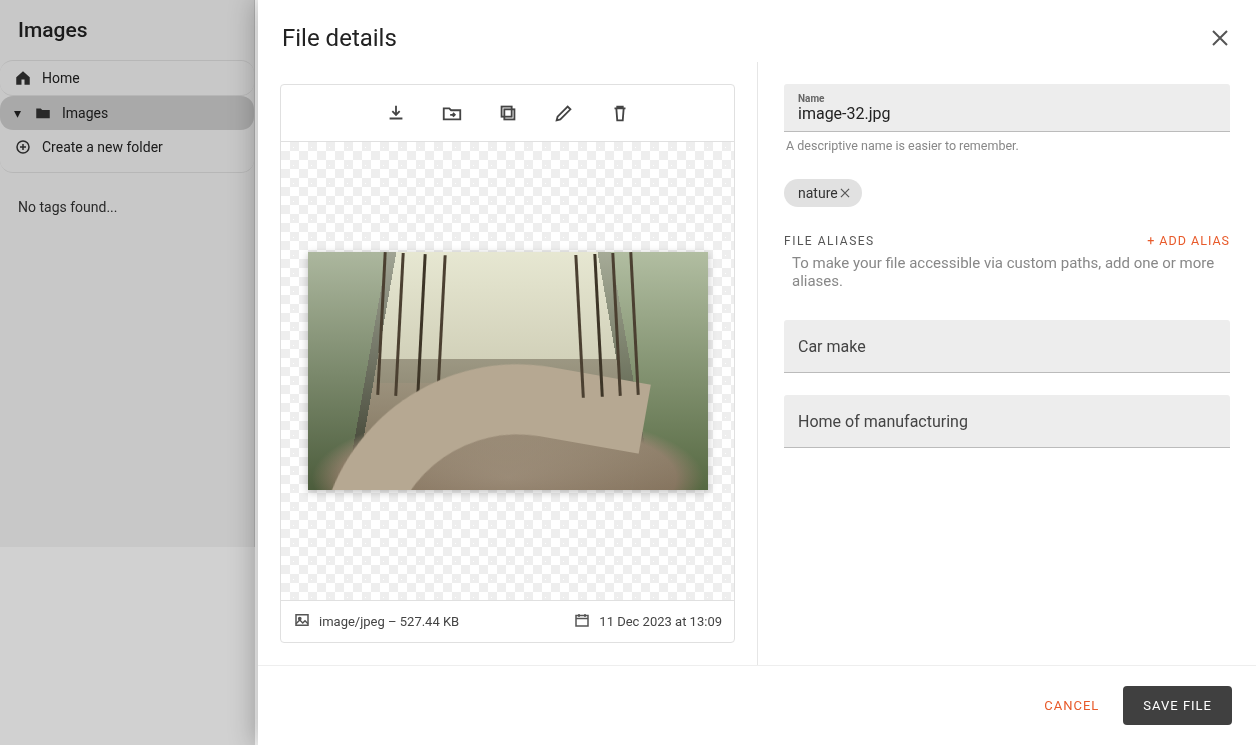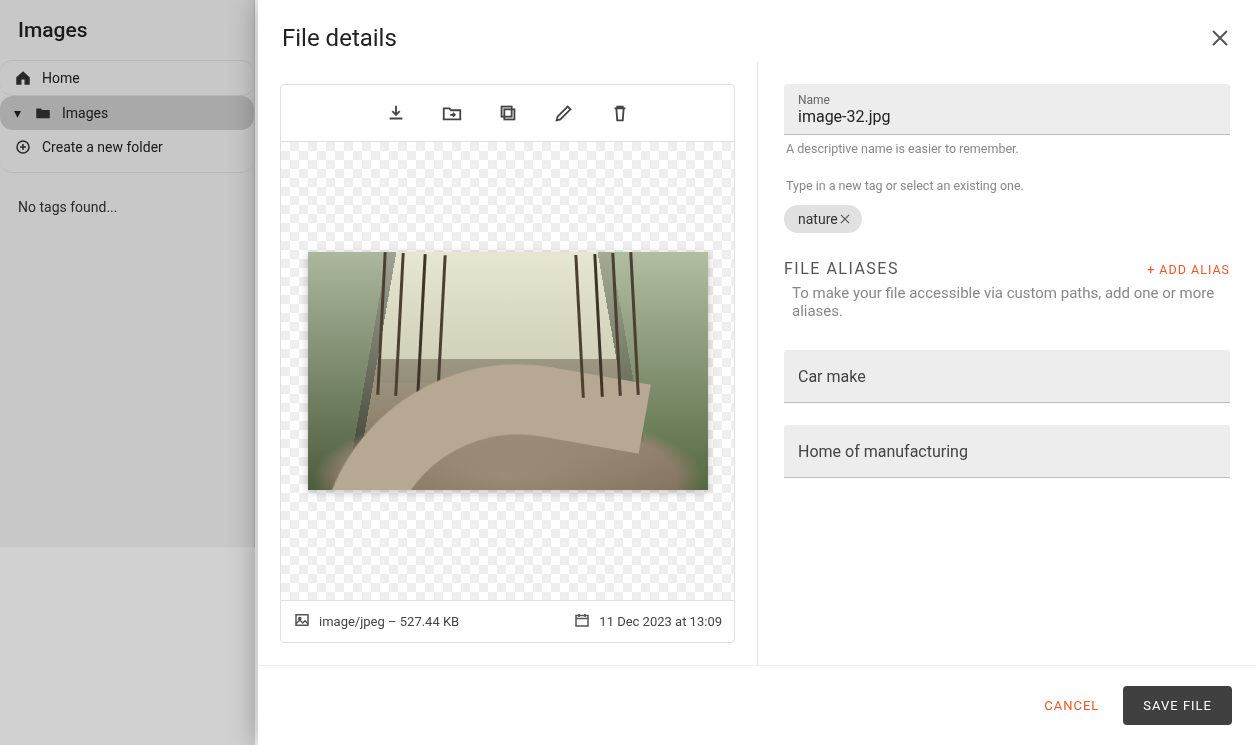--- a/index.html
+++ b/index.html
@@ -106,35 +106,35 @@
   .meta-bar svg { width:18px; height:18px; fill:none; stroke:#555; stroke-width:2; }
 
   
   .form-col { flex:1; padding: 22px 26px 22px 26px; overflow-y:auto; }
   .field {
     background:#ededed; border-bottom:1px solid #bbb; border-radius:3px 3px 0 0;
     padding: 9px 14px 8px 14px; margin-top:0;
   }
   .field + .hint { margin-bottom: 22px; }
   .field-standalone { margin-bottom: 22px; }
-  .field-label { font-size:12px; color:#666; display:block; }
+  .field-label { font-size:10px; color:#666; display:block;font-weight:bold; }
   .field-value { font-size:16px; color:#222; outline:none; border:none; background:transparent; width:100%; padding:0; font-family:inherit; }
   .field-placeholder { font-size:16px; color:#444; padding:8px 0; }
   .hint { font-size:12.5px; color:#888; margin:6px 2px 24px 2px; }
 
   .tag-chip {
     display:inline-flex; align-items:center; gap:0;
     background:#e1e1e1; border-radius:18px; padding:6px 10px 6px 14px;
     font-size:14px; color:#333; margin-top:4px;
   }
   .tag-chip .x { width:14px; height:14px; cursor:pointer; }
   .tag-chip .x svg { width:14px; height:14px; stroke:#555; stroke-width:2; fill:none; }
 
   .section-row { display:flex; align-items:baseline; justify-content:space-between; margin: 26px 0 6px 0; }
-  .section-title { font-size:16px; letter-spacing:1.5px; color:#555; }
+  .section-title { font-size:12px; letter-spacing:1.5px; color:#555; }
   .add-alias { font-size:12.5px; letter-spacing:1px; color:#e85a2a; cursor:pointer; }
   .section-desc { font-size:15px; color:#888; margin:4px 0 30px 8px; }
 
   
   .modal-footer {
     display:flex; justify-content:flex-end; gap:18px; align-items:center;
     padding: 20px 24px;
   }
   .btn-text {
     color:#e85a2a; letter-spacing:1px; font-size:13px; cursor:pointer;
@@ -266,21 +266,20 @@
       </div>
 
       <div class="form-col">
 
         <div class="field">
           <span class="field-label">Name</span>
           <input class="field-value" value="image-32.jpg" style="">
         </div>
         <div class="hint">A descriptive name is easier to remember.</div>
 
-        <div class="hint" style="margin-bottom:8px;">Type in a new tag or select an existing one.</div>
         <div>
           <span class="tag-chip">
             <span>nature</span>
             <span class="x">
               <svg viewBox="0 0 24 24">
                   <path d="M5 5 L19 19 M19 5 L5 19"></path>
                 </svg>
             </span>
           </span>
         </div>

